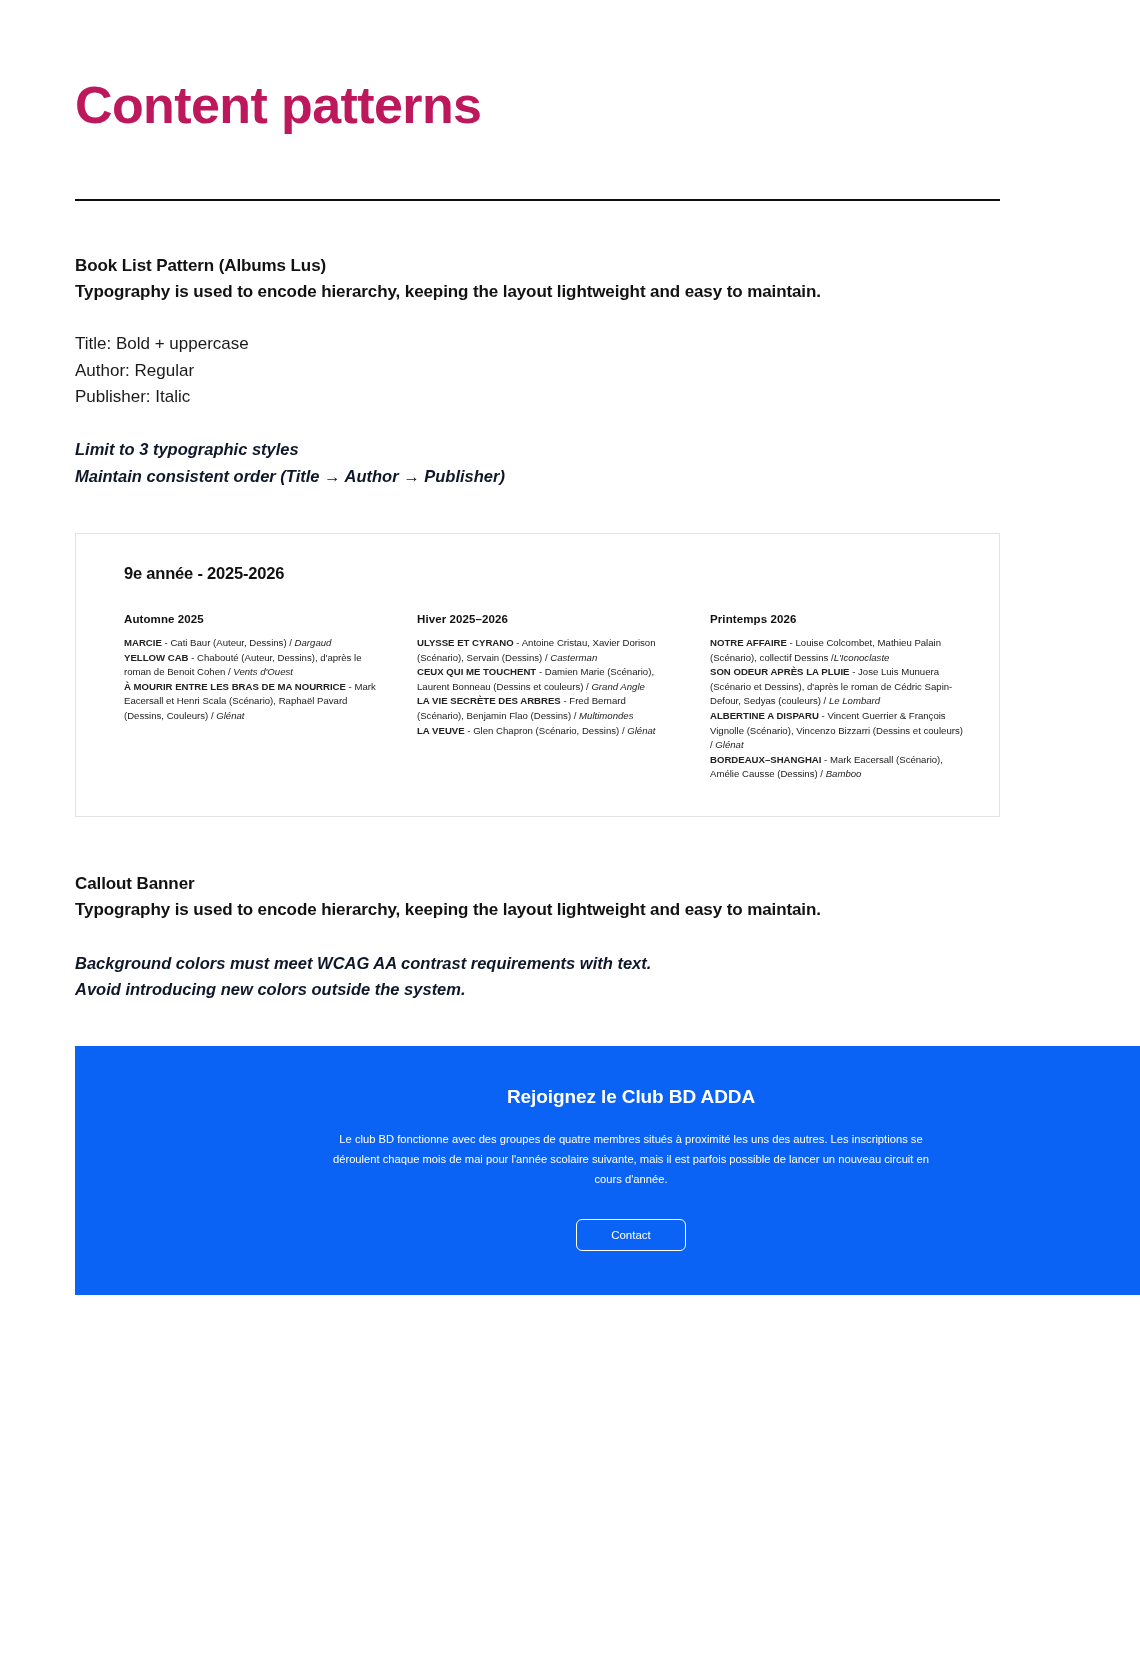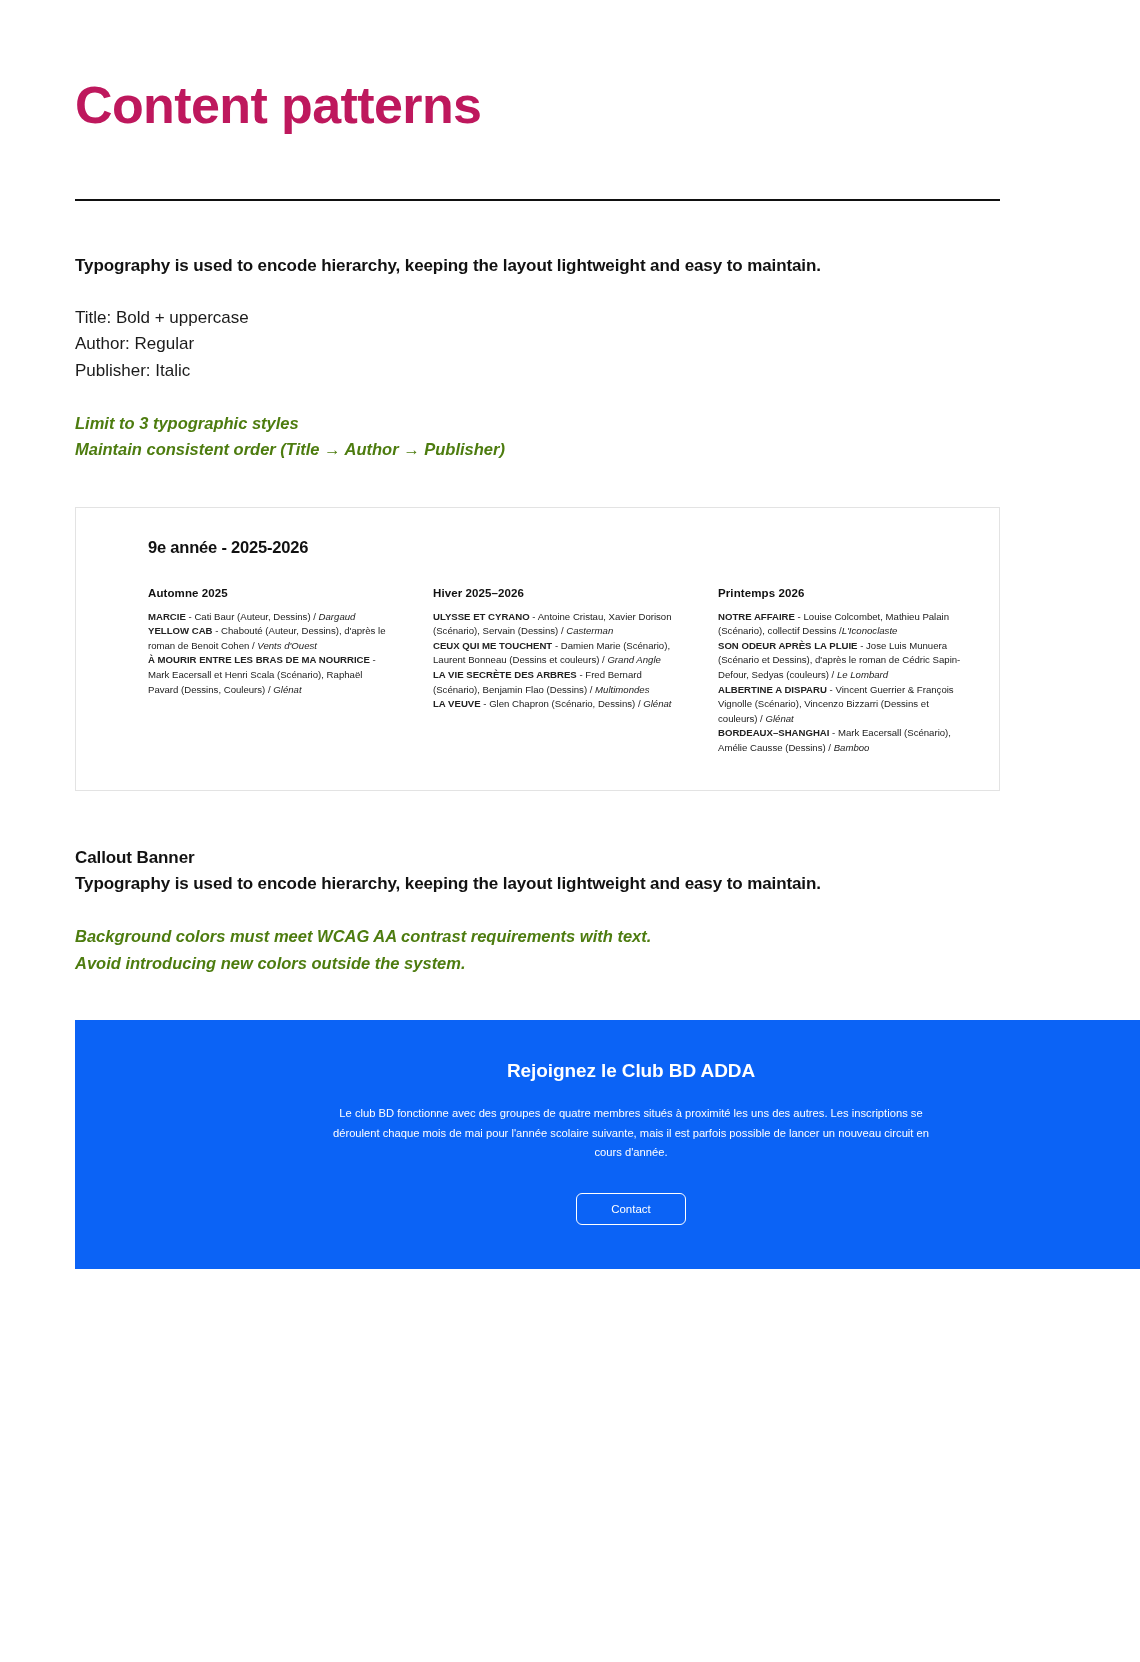--- a/index.html
+++ b/index.html
@@ -64,28 +64,28 @@
   .spec-rules {
     margin: 0 0 44px 0;
     padding: 0;
     list-style: none;
   }
   .spec-rules li {
     font-size: 16.5px;
     font-style: italic;
     font-weight: bold;
     line-height: 1.6;
-    color: #4d7c0f;
+    color: #0f172a;
   }
 
   
   .booklist-card {
     border: 1px solid #e3e3e3;
     background: #fff;
-    padding: 30px 34px 34px 72px;
+    padding: 30px 34px 34px 48px;
     margin-bottom: 54px;
     width: 925px;
   }
   .booklist-year {
     font-size: 16.5px;
     font-weight: bold;
     letter-spacing: -0.2px;
     margin: 0 0 30px 0;
     color: #111;
   }
@@ -144,20 +144,21 @@
 </style>
 </head>
 <body>
 
 <div class="page">
 
   <h1 class="page-title">Content patterns</h1>
   <hr class="title-rule">
 
   <div>
+    <p class="spec-heading">Book List Pattern (Albums Lus)</p>
     <p class="spec-sub">Typography is used to encode hierarchy, keeping the layout lightweight and easy to maintain.</p>
 
 
     <ul class="spec-list">
       <li>Title: Bold + uppercase</li>
       <li>Author: Regular</li>
       <li>Publisher: Italic</li>
     </ul>
 
     <ul class="spec-rules">

